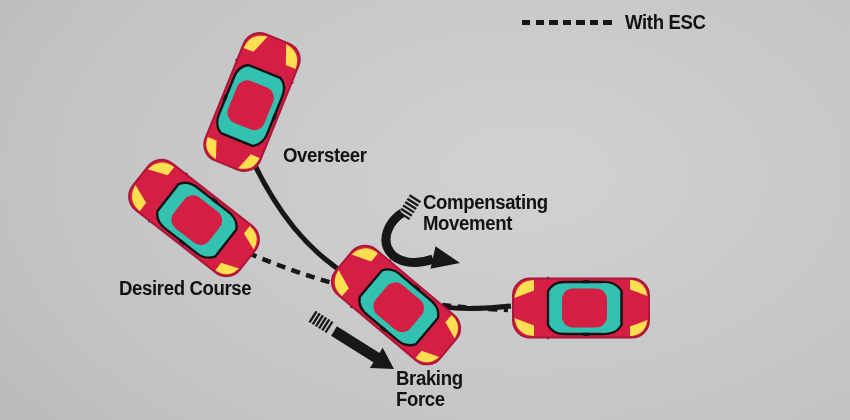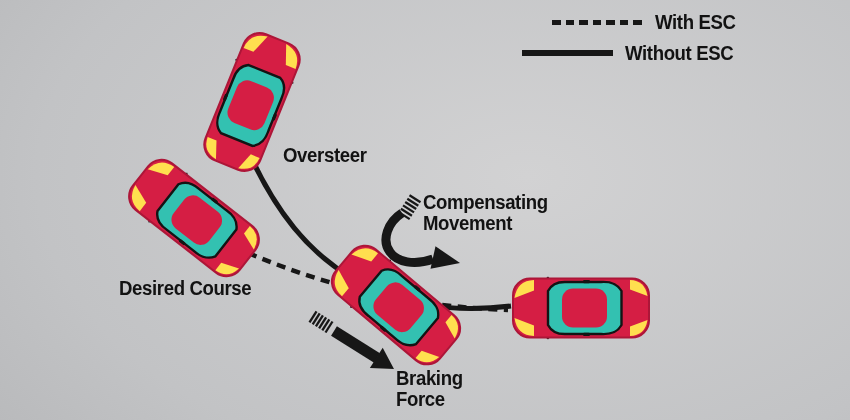--- a/index.html
+++ b/index.html
@@ -21,21 +21,21 @@
   .ink{stroke:var(--diagram-lines,#171717);fill:none;}
   .ink-fill{fill:var(--diagram-lines,#171717);}
   
   .lbl{
     position:absolute;color:var(--text,#121212);
     font-weight:700;font-size:20px;line-height:21px;letter-spacing:-0.4px;
     transform:scaleX(0.93);transform-origin:0 50%;white-space:nowrap;
   }
   
   .legend{position:absolute;left:522px;top:10px;display:flex;flex-direction:column;gap:7px;}
-  .legend-row{display:flex;align-items:center;gap:12px;height:24px;justify-content:flex-end;}
+  .legend-row{display:flex;align-items:center;gap:12px;height:24px;}
   .legend-swatch{width:91px;flex:0 0 91px;}
   .legend-swatch.dashed{
     height:5px;
     background:repeating-linear-gradient(90deg,
       var(--diagram-lines,#171717) 0 8.5px, transparent 8.5px 13.5px);
   }
   .legend-swatch.solid{height:6px;background:var(--diagram-lines,#171717);}
   .legend-label{
     color:var(--text,#121212);font-weight:700;font-size:20px;letter-spacing:-0.4px;
     transform:scaleX(0.93);transform-origin:0 50%;white-space:nowrap;
@@ -125,19 +125,15 @@
   <div class="lbl" style="left:396px;top:368px;">
     <div>Braking</div>
     <div>Force</div>
   </div>
 
   <div class="legend">
     <div class="legend-row">
       <div class="legend-swatch dashed"></div>
       <span class="legend-label">With ESC</span>
     </div>
-    <div class="legend-row">
-      <div class="legend-swatch solid"></div>
-      <span class="legend-label">Without ESC</span>
-    </div>
   </div>
 
 </div>
 
 </body></html>

